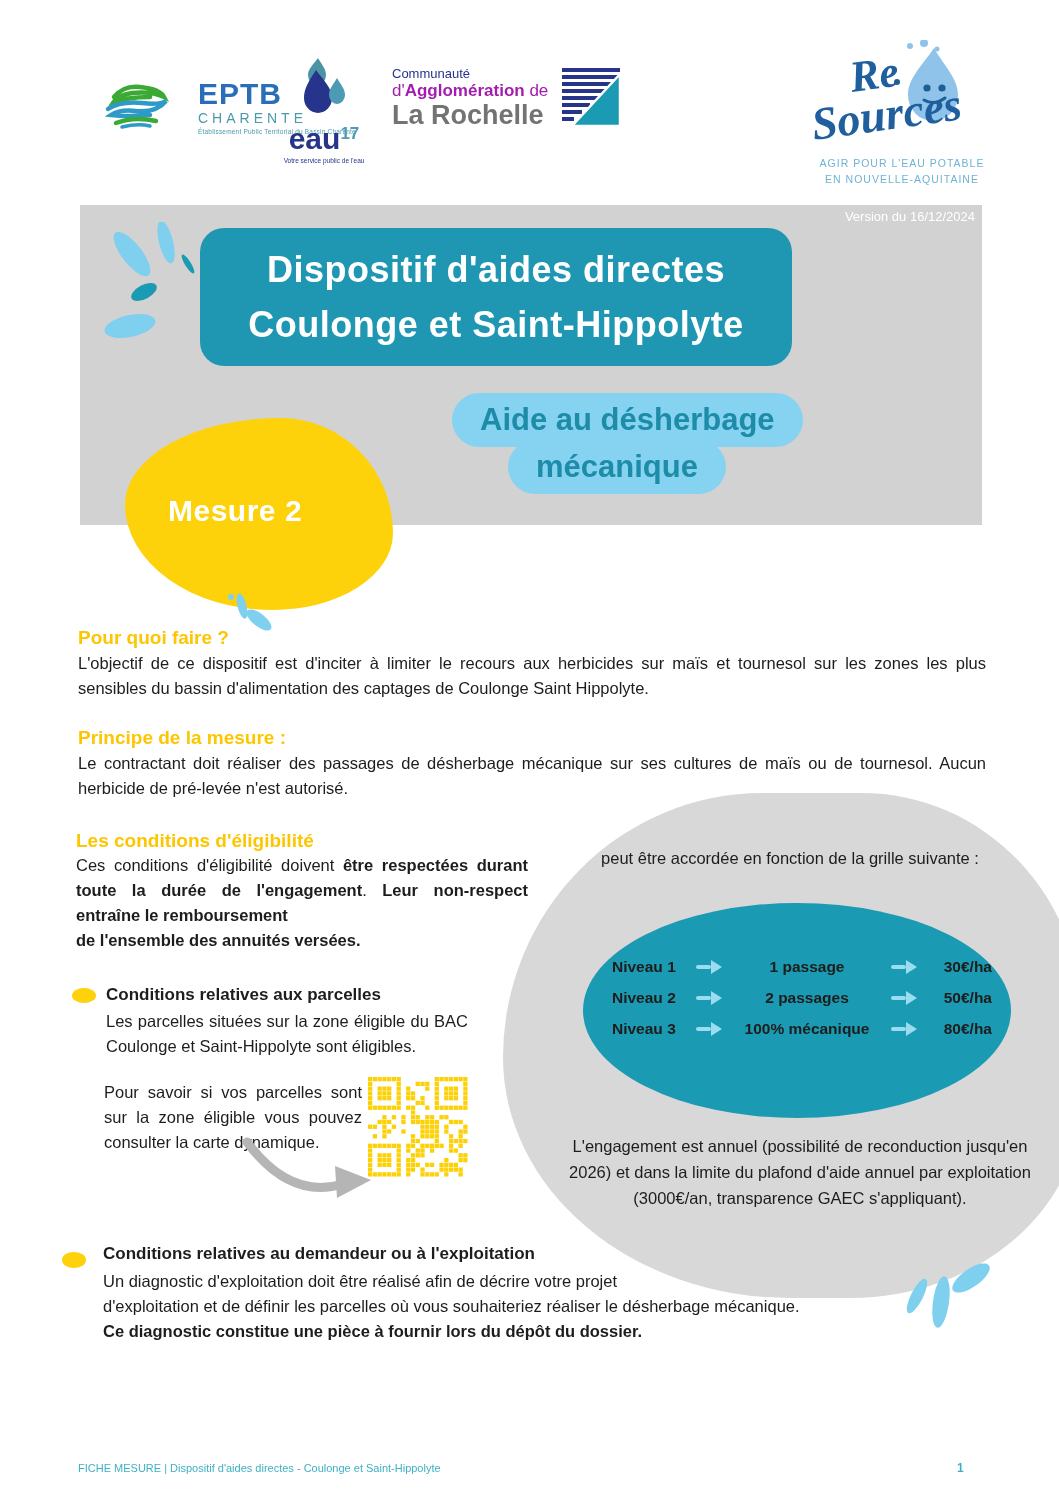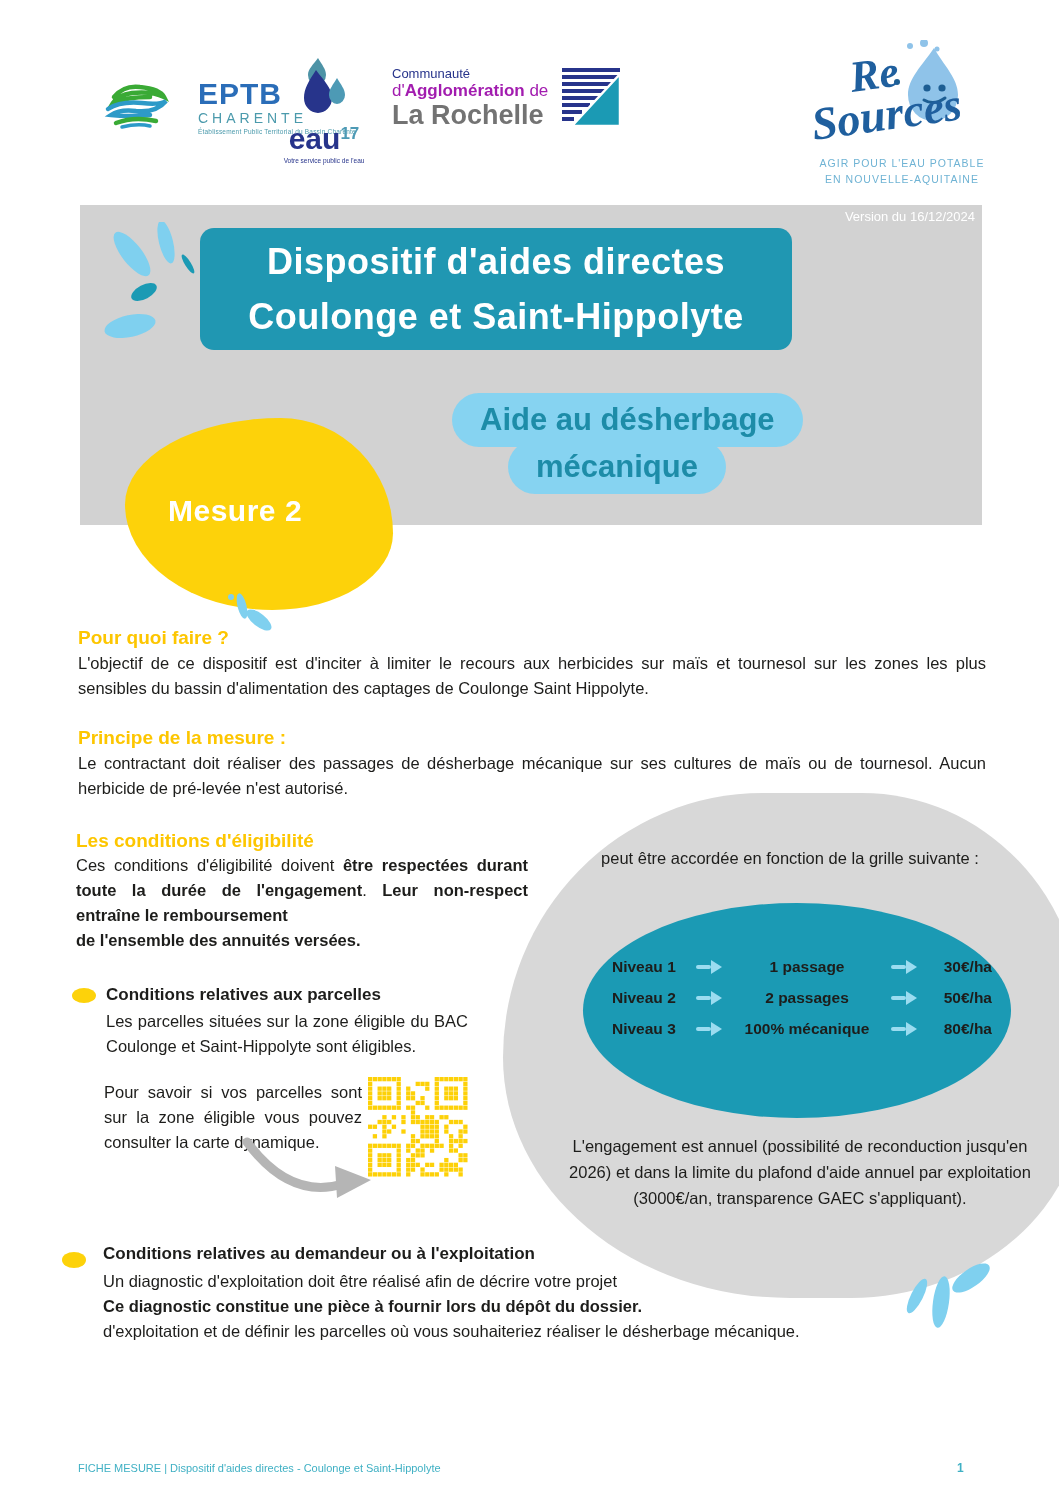--- a/index.html
+++ b/index.html
@@ -17,21 +17,21 @@
   .eau-tag{font-size:6.5px;color:#27348b;margin-top:3px;text-align:center;}
   .lr-l1{font-size:13px;color:#27348b;}
   .lr-l2{font-size:17px;color:#a21caf;}
   .lr-l2 b{font-weight:bold;}
   .lr-l3{font-size:27px;font-weight:bold;color:#737373;line-height:1.1;}
   .rs-tag{font-size:10.5px;color:#6fb3d4;letter-spacing:1px;text-align:center;line-height:1.5;}
 
   
   .banner{left:80px;top:205px;width:902px;height:320px;background:#d2d2d2;}
   .version{right:84px;top:209px;font-size:13px;color:#ffffff;}
-  .title-box{left:200px;top:228px;width:592px;height:122px;background:#2097b2;border-radius:14px;
+  .title-box{left:200px;top:228px;width:592px;height:138px;background:#2097b2;border-radius:24px;
              display:flex;flex-direction:column;justify-content:center;text-align:center;}
   .title-box div{font-size:36px;line-height:55px;font-weight:800;color:#ffffff;letter-spacing:.5px;}
   .bubble{background:#86d3f1;border-radius:30px;color:#1d8ca8;font-weight:800;font-size:31px;
           padding:9px 28px;white-space:nowrap;}
   .measure-blob{left:125px;top:418px;width:268px;height:192px;background:#fdd20a;
                 border-radius:58% 42% 45% 55% / 45% 60% 40% 55%;}
   .measure-label{left:168px;top:494px;font-size:30px;font-weight:800;color:#ffffff;letter-spacing:.5px;}
 
   
   .h-yellow{font-size:19px;font-weight:bold;color:#fdc600;}
@@ -436,22 +436,22 @@
 
   <svg class="abs" style="left:235px;top:1128px;" width="145" height="85" viewBox="0 0 145 85">
     <path d="M12 14 Q55 72 108 56" stroke="#b5b5b5" stroke-width="9" fill="none" stroke-linecap="round"></path>
     <polygon points="100,38 136,52 102,70" fill="#b5b5b5"></polygon>
   </svg>
 
   <div class="abs bullet" style="left:62px;top:1252px;width:24px;height:16px;"></div>
   <div class="abs sub-head" style="left:103px;top:1244px;">Conditions relatives au demandeur ou à l'exploitation</div>
   <div class="abs body-txt" style="left:103px;top:1269px;width:800px;">
     <span class="block">Un diagnostic d'exploitation doit être réalisé afin de décrire votre projet</span>
+    <span class="block">d'exploitation et de définir les parcelles où vous souhaiteriez réaliser le désherbage mécanique.</span>
     <span class="block b">Ce diagnostic constitue une pièce à fournir lors du dépôt du dossier.</span>
-    <span class="block">d'exploitation et de définir les parcelles où vous souhaiteriez réaliser le désherbage mécanique.</span>
   </div>
 
   <svg class="abs" style="left:895px;top:1258px;" width="100" height="85" viewBox="0 0 100 85">
     <ellipse cx="76" cy="20" rx="22" ry="9" fill="#7fd0ef" transform="rotate(-35 76 20)"></ellipse>
     <ellipse cx="46" cy="44" rx="8" ry="26" fill="#7fd0ef" transform="rotate(8 46 44)"></ellipse>
     <ellipse cx="22" cy="38" rx="6" ry="19" fill="#7fd0ef" transform="rotate(27 22 38)"></ellipse>
   </svg>
 
   <div class="abs footer-left">FICHE MESURE | Dispositif d'aides directes - Coulonge et Saint-Hippolyte</div>
   <div class="abs footer-page">1</div>

